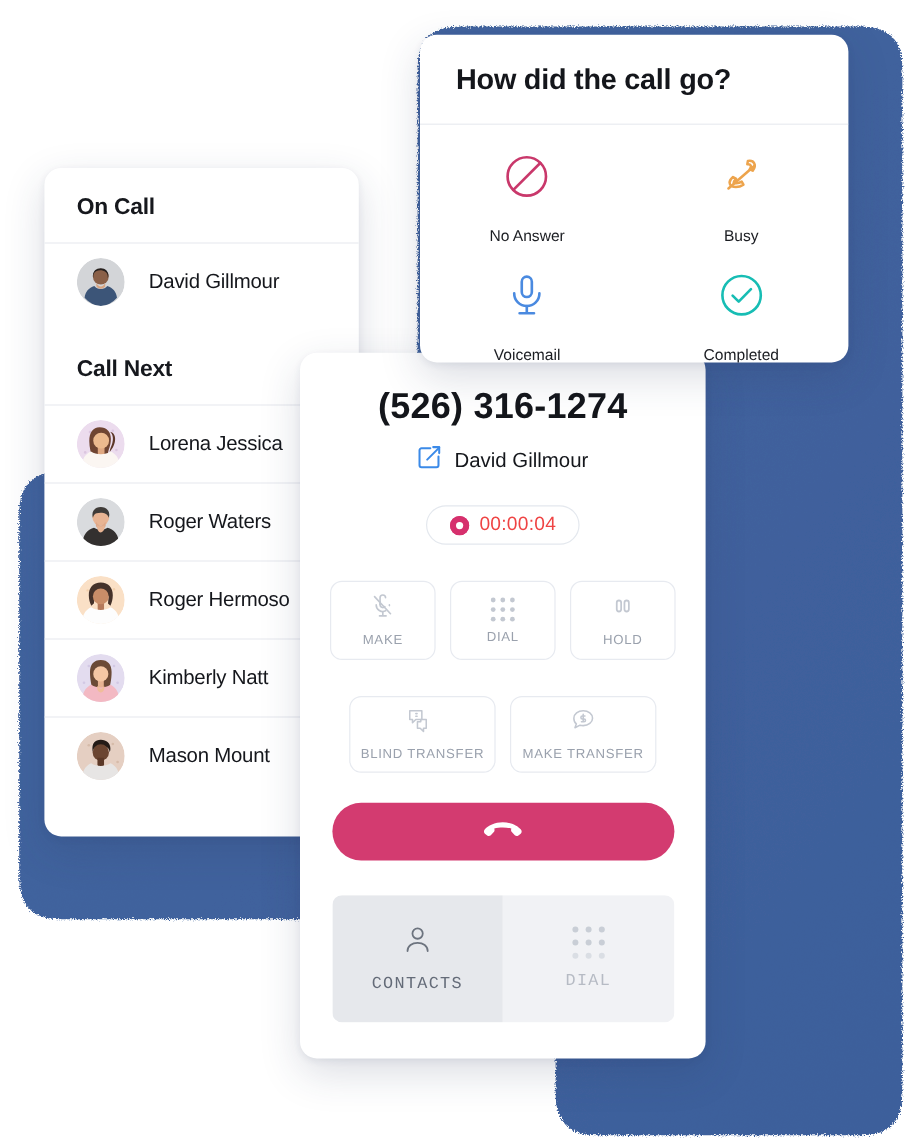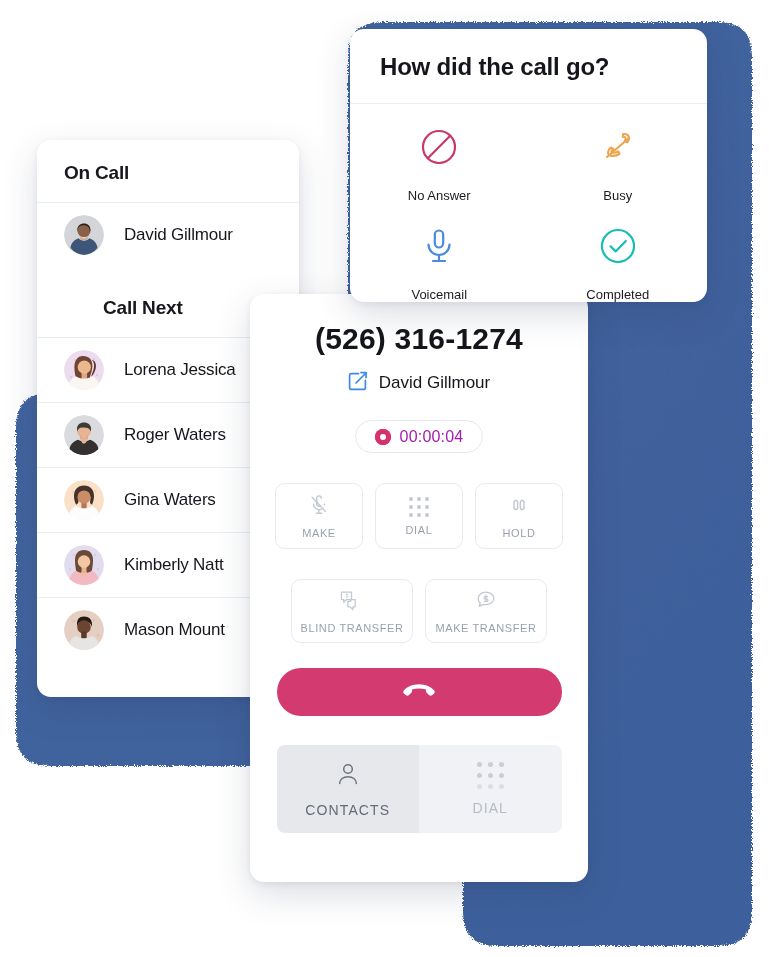--- a/index.html
+++ b/index.html
@@ -32,21 +32,21 @@
   #contacts-panel{
     left:37px;top:140px;width:262px;height:557px;
     overflow:hidden;
     z-index:3;
   }
   .panel-head{
     font-size:19px;font-weight:bold;color:#16181d;
     padding:22px 0 18px 27px;
     letter-spacing:-.2px;
   }
-  .panel-head.second{padding-top:30px;margin-left:39px;}
+  .panel-head.second{padding-top:30px;}
   .divider{height:1px;background:#e9ecf1;margin:0;}
   .contact-row{
     display:flex;align-items:center;
     height:64px;padding-left:27px;box-sizing:border-box;
   }
   .avatar{
     width:40px;height:40px;border-radius:50%;
     flex:0 0 auto;overflow:hidden;
     position:relative;
   }
@@ -77,42 +77,42 @@
   .rec-dot{
     width:16px;height:16px;border-radius:50%;
     background:#d6306d;
     box-shadow:inset 0 0 0 4px #d6306d;
     position:relative;
   }
   .rec-dot::after{
     content:"";position:absolute;left:5px;top:5px;
     width:6px;height:6px;border-radius:50%;background:#ffffff;
   }
-  .timer-text{font-size:16px;color:#a21caf;letter-spacing:.2px;}
+  .timer-text{font-size:16px;color:#ef4444;letter-spacing:.2px;}
 
   .ctl-grid{
     display:flex;gap:12px;justify-content:center;margin-top:30px;
   }
   .ctl-btn{
     width:88px;height:66px;border:1px solid #e7eaf0;border-radius:10px;
     display:flex;flex-direction:column;align-items:center;justify-content:center;
     gap:7px;background:#fff;box-sizing:border-box;
   }
   .ctl-btn.wide{width:122px;height:64px;}
   .ctl-label{font-size:11px;color:#9aa1ad;letter-spacing:.6px;}
 
   .hangup{
     margin:25px auto 0;width:285px;height:48px;border-radius:24px;
     background:#d33b70;display:flex;align-items:center;justify-content:center;
     border:none;
   }
 
   .tabbar{
-    margin:29px auto 0;width:285px;height:88px;border-radius:8px;
-    display:flex;overflow:hidden;
+    margin:29px auto 0;width:285px;height:106px;border-radius:8px;
+    display:flex;overflow:hidden;font-family:Liberation Mono, monospace;
   }
   .tab{
     flex:1;display:flex;flex-direction:column;align-items:center;justify-content:center;
     gap:11px;
   }
   .tab.active{background:#e6e8ec;}
   .tab.inactive{background:#f1f2f5;}
   .tab-label{font-size:14px;letter-spacing:1.1px;}
   .tab.active .tab-label{color:#646b78;}
   .tab.inactive .tab-label{color:#b6bbc4;}
@@ -241,21 +241,21 @@
         <svg width="40" height="40" viewBox="0 0 40 40">
           <circle cx="20" cy="20" r="20" fill="#fae0c6"></circle>
           <circle cx="9" cy="12" r="1" fill="#f3cfab"></circle>
             <circle cx="31" cy="11" r="1" fill="#f3cfab"></circle>
           <path d="M20 5.5c6.4 0 10 4.4 10 10.6 0 3.6-.9 6.3-2 8.6l-2-1.8.5-5.6-2.6-3.7-8.4 1-1.3 8.4-2.1 1.7c-1.2-2.3-2.1-5-2.1-8.6C10 9.9 13.6 5.5 20 5.5z" fill="#45322a"></path>
           <path d="M17.4 22.2h5.3v5.3c0 1.6-1.2 2.5-2.7 2.5s-2.6-.9-2.6-2.5z" fill="#b5795a"></path>
           <circle cx="20" cy="17" r="6.6" fill="#c98d68"></circle>
           <path d="M20 28.3c3 0 5.8-.9 8-2.3 4 1.7 6.7 5.3 7.1 9.6A19.9 19.9 0 0 1 20 40a19.9 19.9 0 0 1-15.1-4.4c.4-4.3 3.1-7.9 7.1-9.6 2.2 1.4 5 2.3 8 2.3z" fill="#fdfdfd"></path>
         </svg>
       </span>
-      <span class="contact-name">Gina Waters</span>
+      <span class="contact-name">Roger Hermoso</span>
     </div>
     <div class="divider"></div>
 
     <div class="contact-row">
       <span class="avatar">
         <svg width="40" height="40" viewBox="0 0 40 40">
           <circle cx="20" cy="20" r="20" fill="#e3dcef"></circle>
           <circle cx="10" cy="10" r="1.1" fill="#d2c8e4"></circle>
             <circle cx="31" cy="10" r="1.1" fill="#d2c8e4"></circle>
           <circle cx="6" cy="24" r="1.1" fill="#d2c8e4"></circle>

